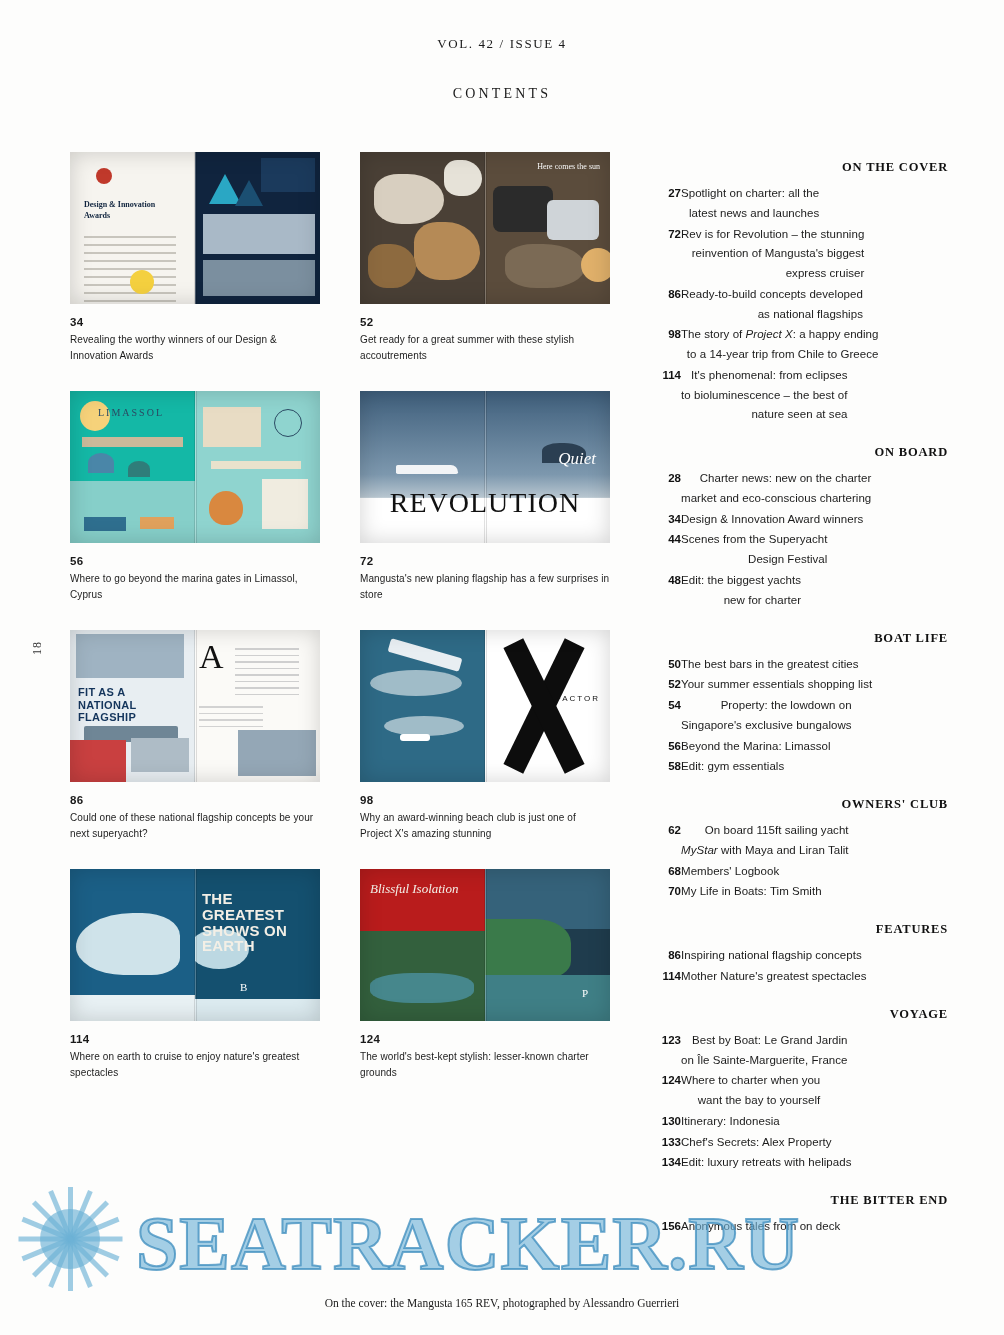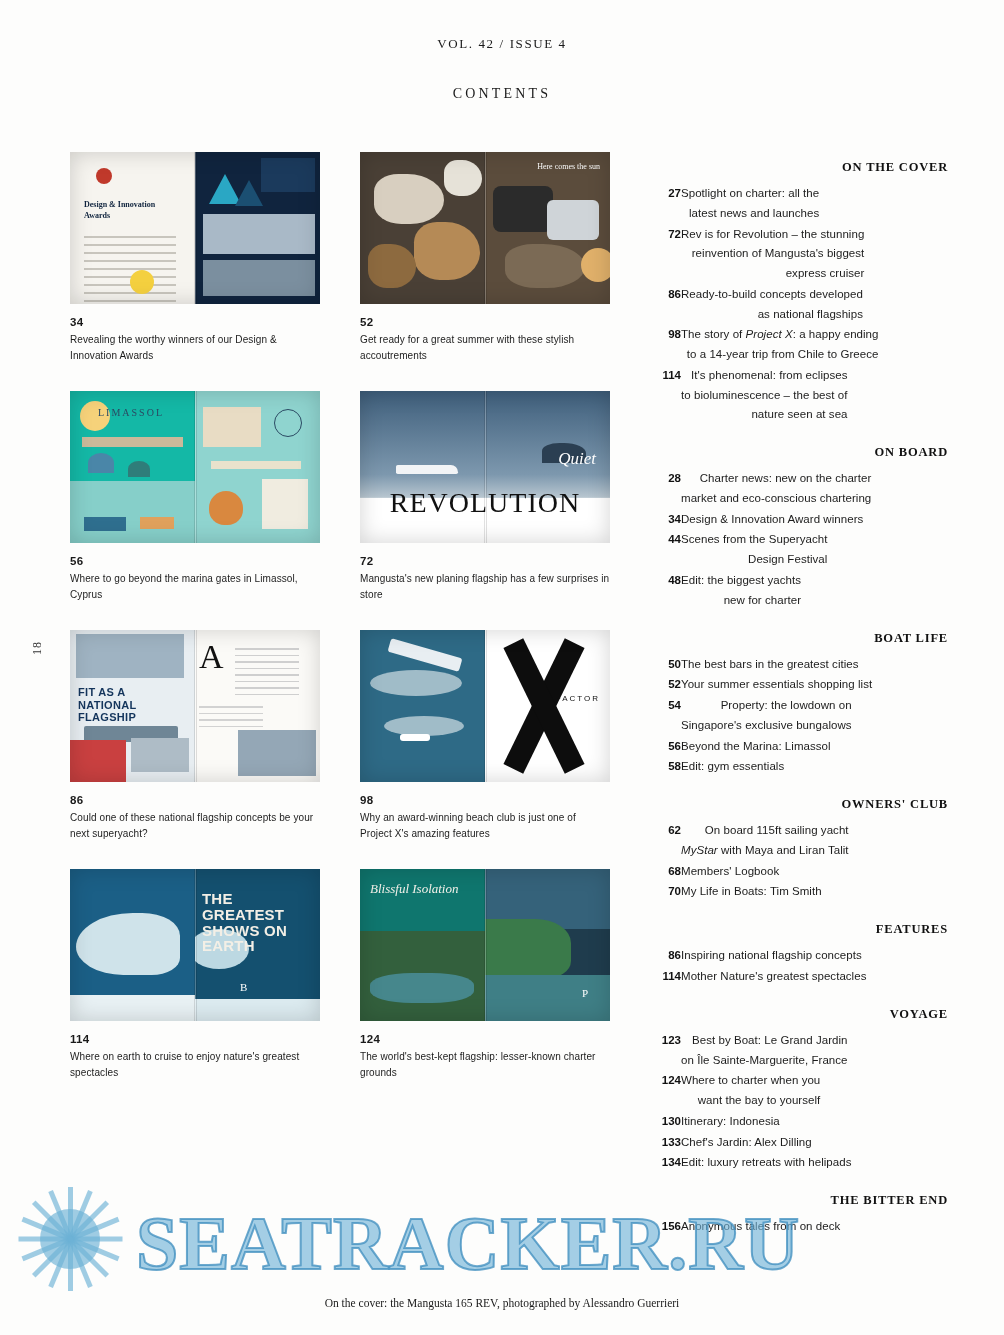--- a/index.html
+++ b/index.html
@@ -217,21 +217,21 @@
   .t7-l { background: #1b5f86; }
   .t7-r { background: #14506f; }
   .t7-head {
     position: absolute; left: 132px; top: 22px; width: 108px;
     font-family: "Liberation Sans", sans-serif; font-weight: bold; font-size: 15px;
     line-height: 1.05; color: #f3efe6; letter-spacing: .2px;
   }
   .t7-ice { position: absolute; background: #cfe3ea; }
   .t7-b { position: absolute; left: 170px; top: 112px; font-family: "Liberation Serif", serif; font-size: 11px; color: #fff; }
   
-  .t8-l { background: #0f766e; }
+  .t8-l { background: #b91c1c; }
   .t8-r { background: #1f3c4d; }
   .t8-title {
     position: absolute; left: 10px; top: 12px;
     font-family: "Liberation Serif", serif; font-style: italic; font-size: 13px;
     color: #f4f2ea; line-height: 1.2;
   }
   .t8-p { position: absolute; right: 22px; bottom: 22px; font-family: "Liberation Serif", serif; font-size: 11px; color: #fff; }
   .t8-water { position: absolute; background: #3f7f86; }
   .t8-land { position: absolute; background: #3d6b45; }
   
@@ -494,21 +494,21 @@
             </div>
             <div class="pg t6-r">
 
               <div class="t6-factor">FACTOR</div>
             </div>
           </div>
           <div class="t6-x"></div>
           <div class="spread-shadow"></div>
         </div>
         <div class="feat-num">98</div>
-        <div class="feat-desc">Why an award-winning beach club is just one of Project X's amazing features</div>
+        <div class="feat-desc">Why an award-winning beach club is just one of Project X's amazing stunning</div>
       </div>
     </div>
 
     <div class="feat-row">
 
       <div class="feat">
         <div class="thumb">
           <div class="spread">
             <div class="pg t7-l">
               <div class="t7-ice" style="left:6px;top:44px;width:104px;height:62px;border-radius:60% 40% 30% 50%;background:#cfe3ea"></div>
@@ -538,21 +538,21 @@
             <div class="pg t8-r">
               <div style="position:absolute;left:0;top:0;width:125px;height:60px;background:#35627a"></div>
               <div class="t8-land" style="left:-4px;top:50px;width:90px;height:60px;border-radius:0 40% 30% 0;background:#3a7a4a"></div>
               <div class="t8-water" style="left:0;bottom:0;width:125px;height:46px;background:#3f7f86"></div>
               <div class="t8-p">P</div>
             </div>
           </div>
           <div class="spread-shadow"></div>
         </div>
         <div class="feat-num">124</div>
-        <div class="feat-desc">The world's best-kept flagship: lesser-known charter grounds</div>
+        <div class="feat-desc">The world's best-kept stylish: lesser-known charter grounds</div>
       </div>
     </div>
 
   </div>
 
   <div class="toc">
 
     <div class="toc-sec">
       <div class="toc-sec-title">ON THE COVER</div>
       <div class="toc-entry">
@@ -717,21 +717,21 @@
       </div>
       <div class="toc-entry">
         <div class="toc-page">130</div>
         <div class="toc-text">
             <div>Itinerary: Indonesia</div>
           </div>
       </div>
       <div class="toc-entry">
         <div class="toc-page">133</div>
         <div class="toc-text">
-            <div>Chef's Jardin: Alex Dilling</div>
+            <div>Chef's Secrets: Alex Property</div>
           </div>
       </div>
       <div class="toc-entry">
         <div class="toc-page">134</div>
         <div class="toc-text">
             <div>Edit: luxury retreats with helipads</div>
           </div>
       </div>
     </div>
 

